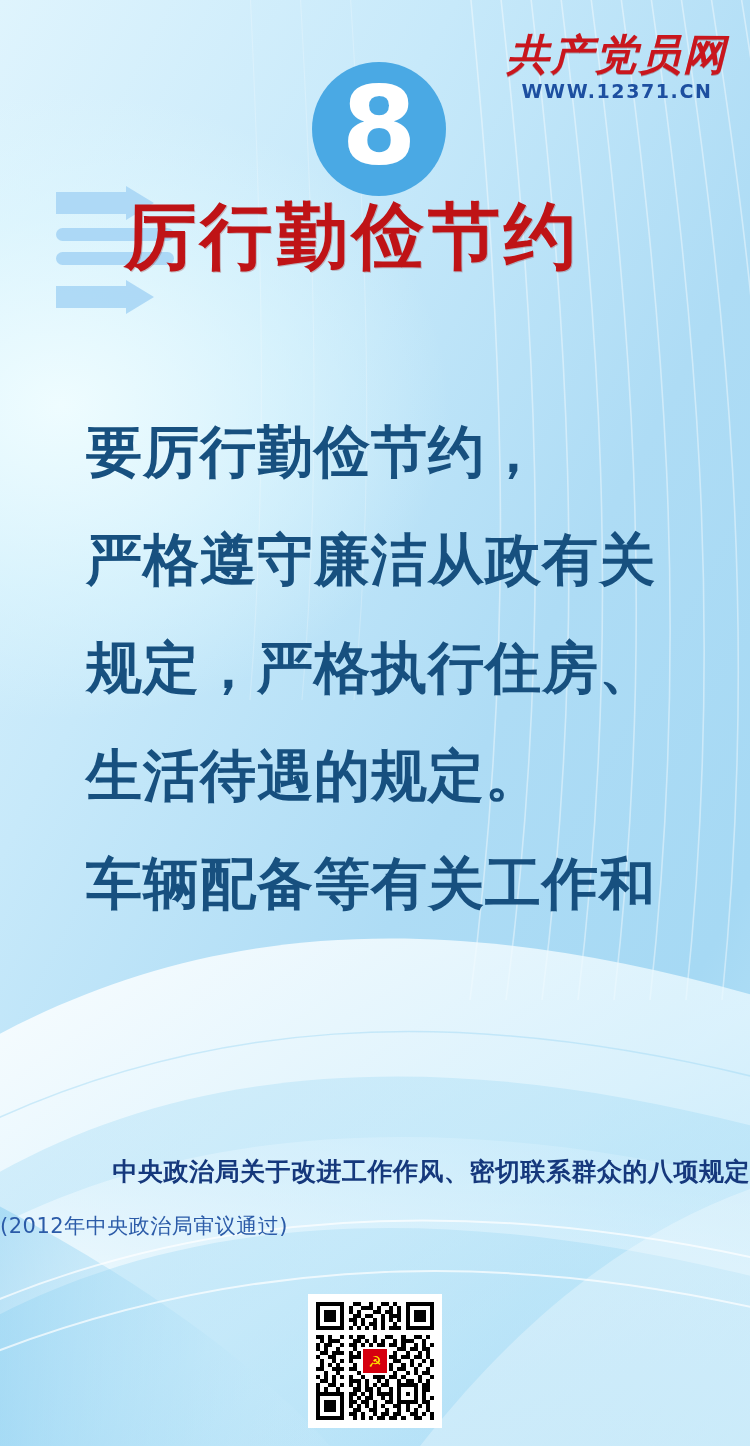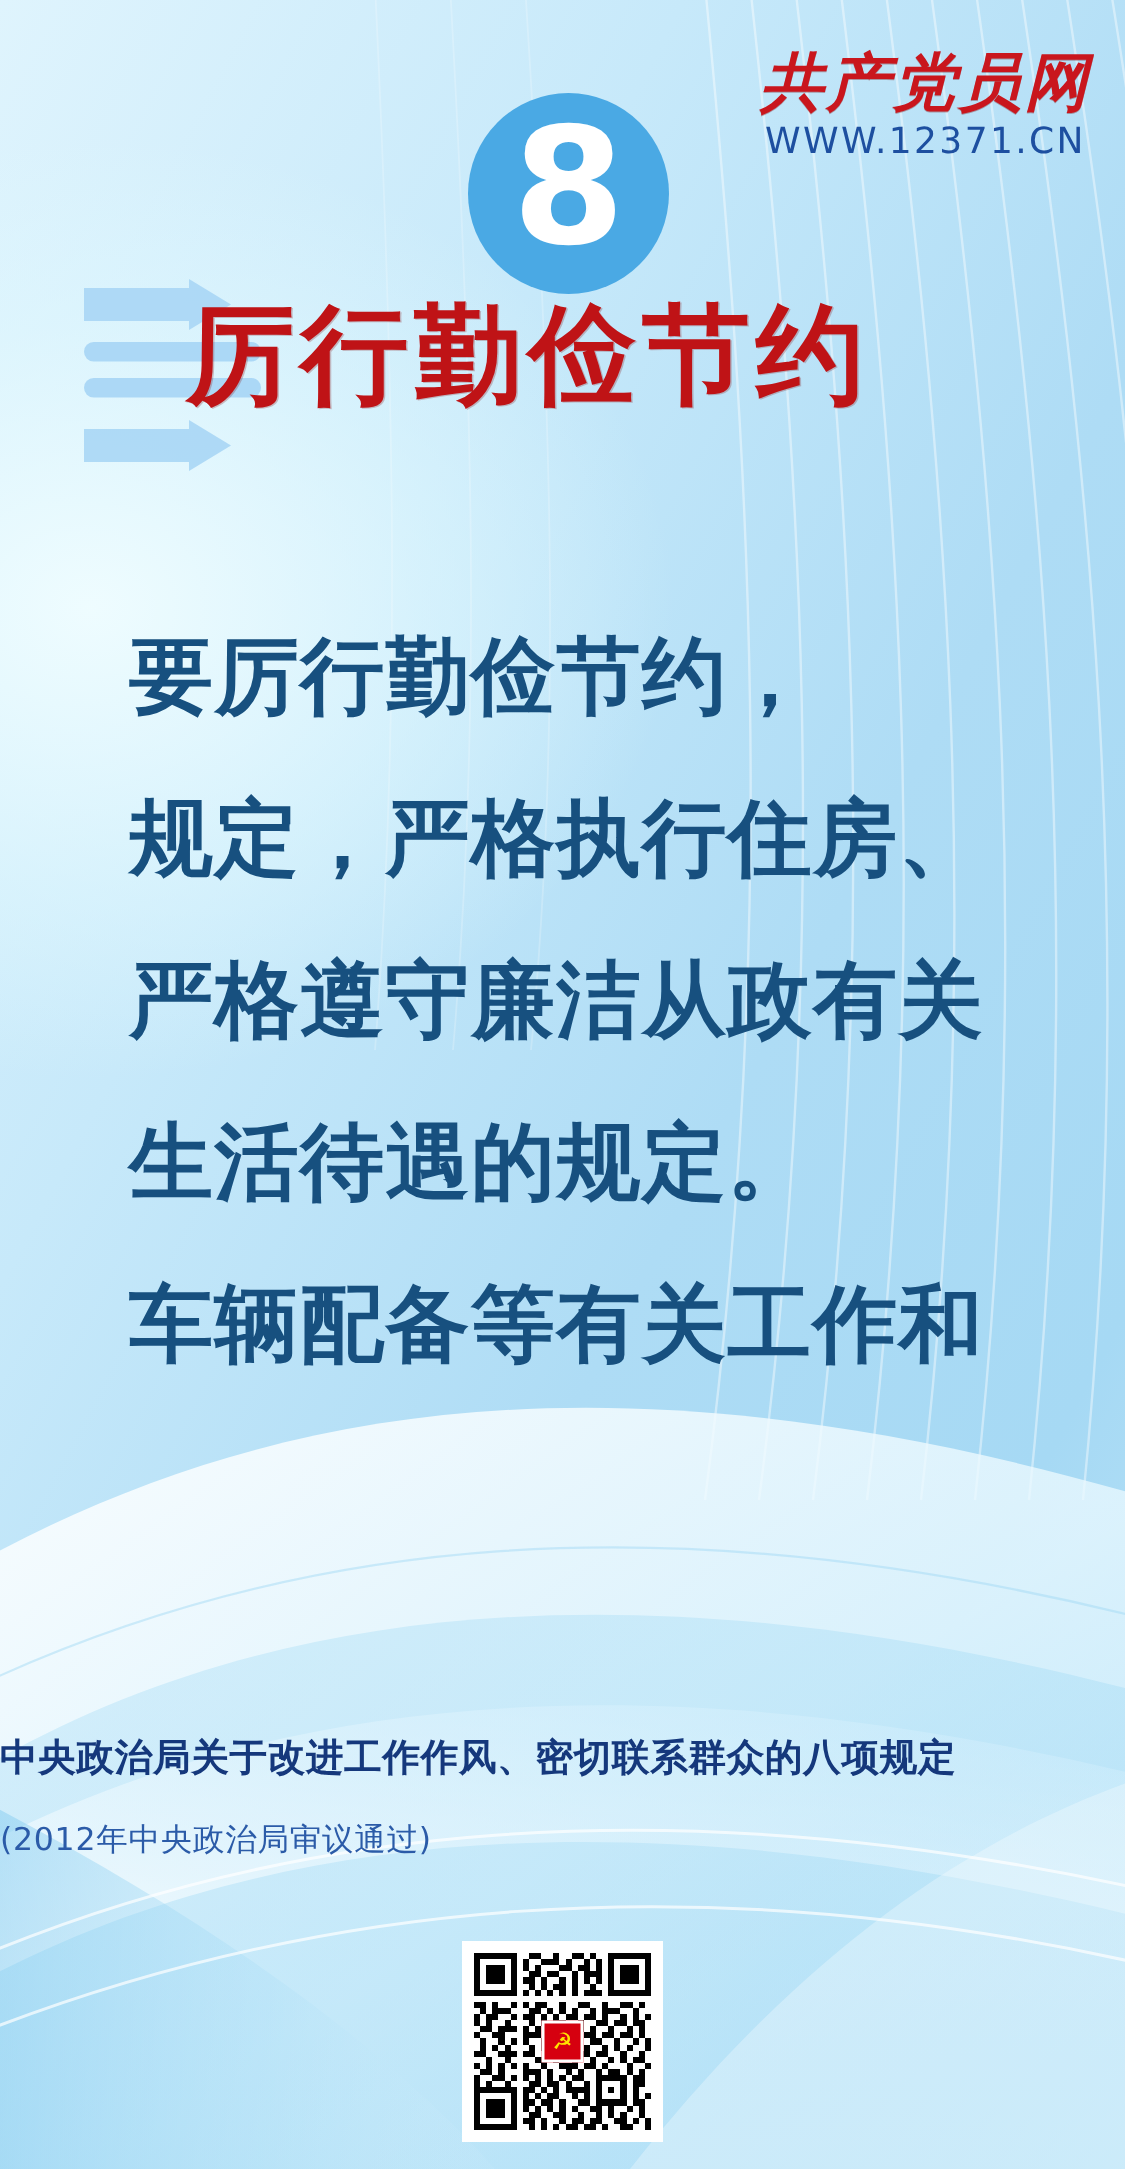--- a/index.html
+++ b/index.html
@@ -52,22 +52,22 @@
     font-weight:bold;
     color:#c9161d;
     letter-spacing:2px;
     font-style:italic;
     text-shadow:0 1px 0 rgba(120,0,0,0.35);
     white-space:nowrap;
   }
   .logo-url {
     margin-top:6px;
     font-family:"DejaVu Sans", sans-serif;
-    font-size:24px;
-    font-weight:normal;
+    font-size:19px;
+    font-weight:bold;
     color:#1d4fa0;
     letter-spacing:1.6px;
   }
 
   .badge {
     position:absolute;
     left:312px;
     top:62px;
     width:134px;
     height:134px;
@@ -125,21 +125,21 @@
     letter-spacing:1px;
     white-space:nowrap;
   }
   .body-line.first { }
 
   
   .footer-title {
     position:absolute;
     left:0; top:1155px;
     width:750px;
-    text-align:left;
+    text-align:right;
     font-family:"DejaVu Serif", serif;
     font-size:25px;
     font-weight:bold;
     color:#15387c;
     letter-spacing:0.5px;
     white-space:nowrap;
   }
   .footer-sub {
     position:absolute;
     left:0; top:1212px;
@@ -261,22 +261,22 @@
       <rect x="0" y="42" width="118" height="13" rx="6.5" opacity="0.95"></rect>
       <rect x="0" y="66" width="118" height="13" rx="6.5" opacity="0.95"></rect>
       <path d="M0 100 h70 v-6 l28 17 -28 17 v-6 h-70 z" opacity="0.9"></path>
     </g>
   </svg>
 
   <div class="main-title">厉行勤俭节约</div>
 
   <div class="body-copy">
     <div class="body-line first">要厉行勤俭节约，</div>
+    <div class="body-line">严格遵守廉洁从政有关</div>
     <div class="body-line">规定，严格执行住房、</div>
-    <div class="body-line">严格遵守廉洁从政有关</div>
     <div class="body-line">生活待遇的规定。</div>
     <div class="body-line">车辆配备等有关工作和</div>
   </div>
 
   <div class="footer-title">中央政治局关于改进工作作风、密切联系群众的八项规定</div>
   <div class="footer-sub">(2012年中央政治局审议通过)</div>
 
   <div class="qr-wrap">
     <svg viewBox="0 0 29 29" shape-rendering="crispEdges">
       <rect width="29" height="29" fill="#ffffff"></rect>

